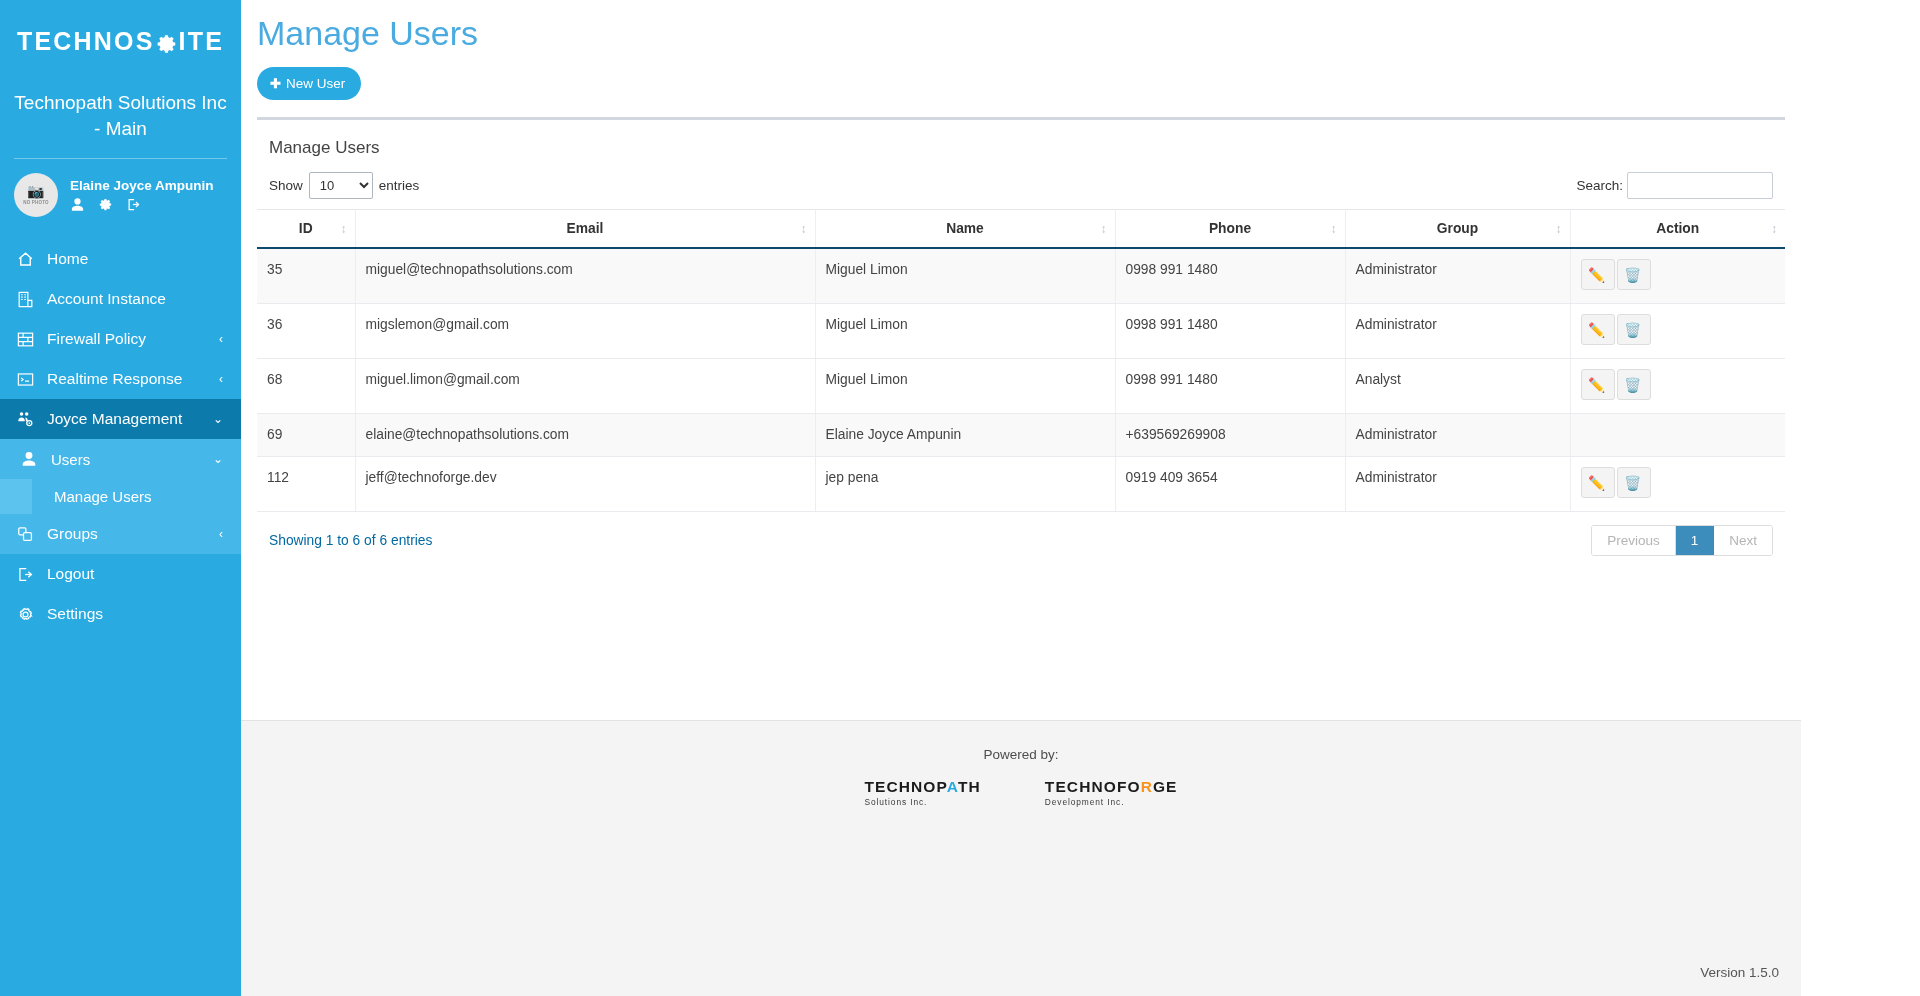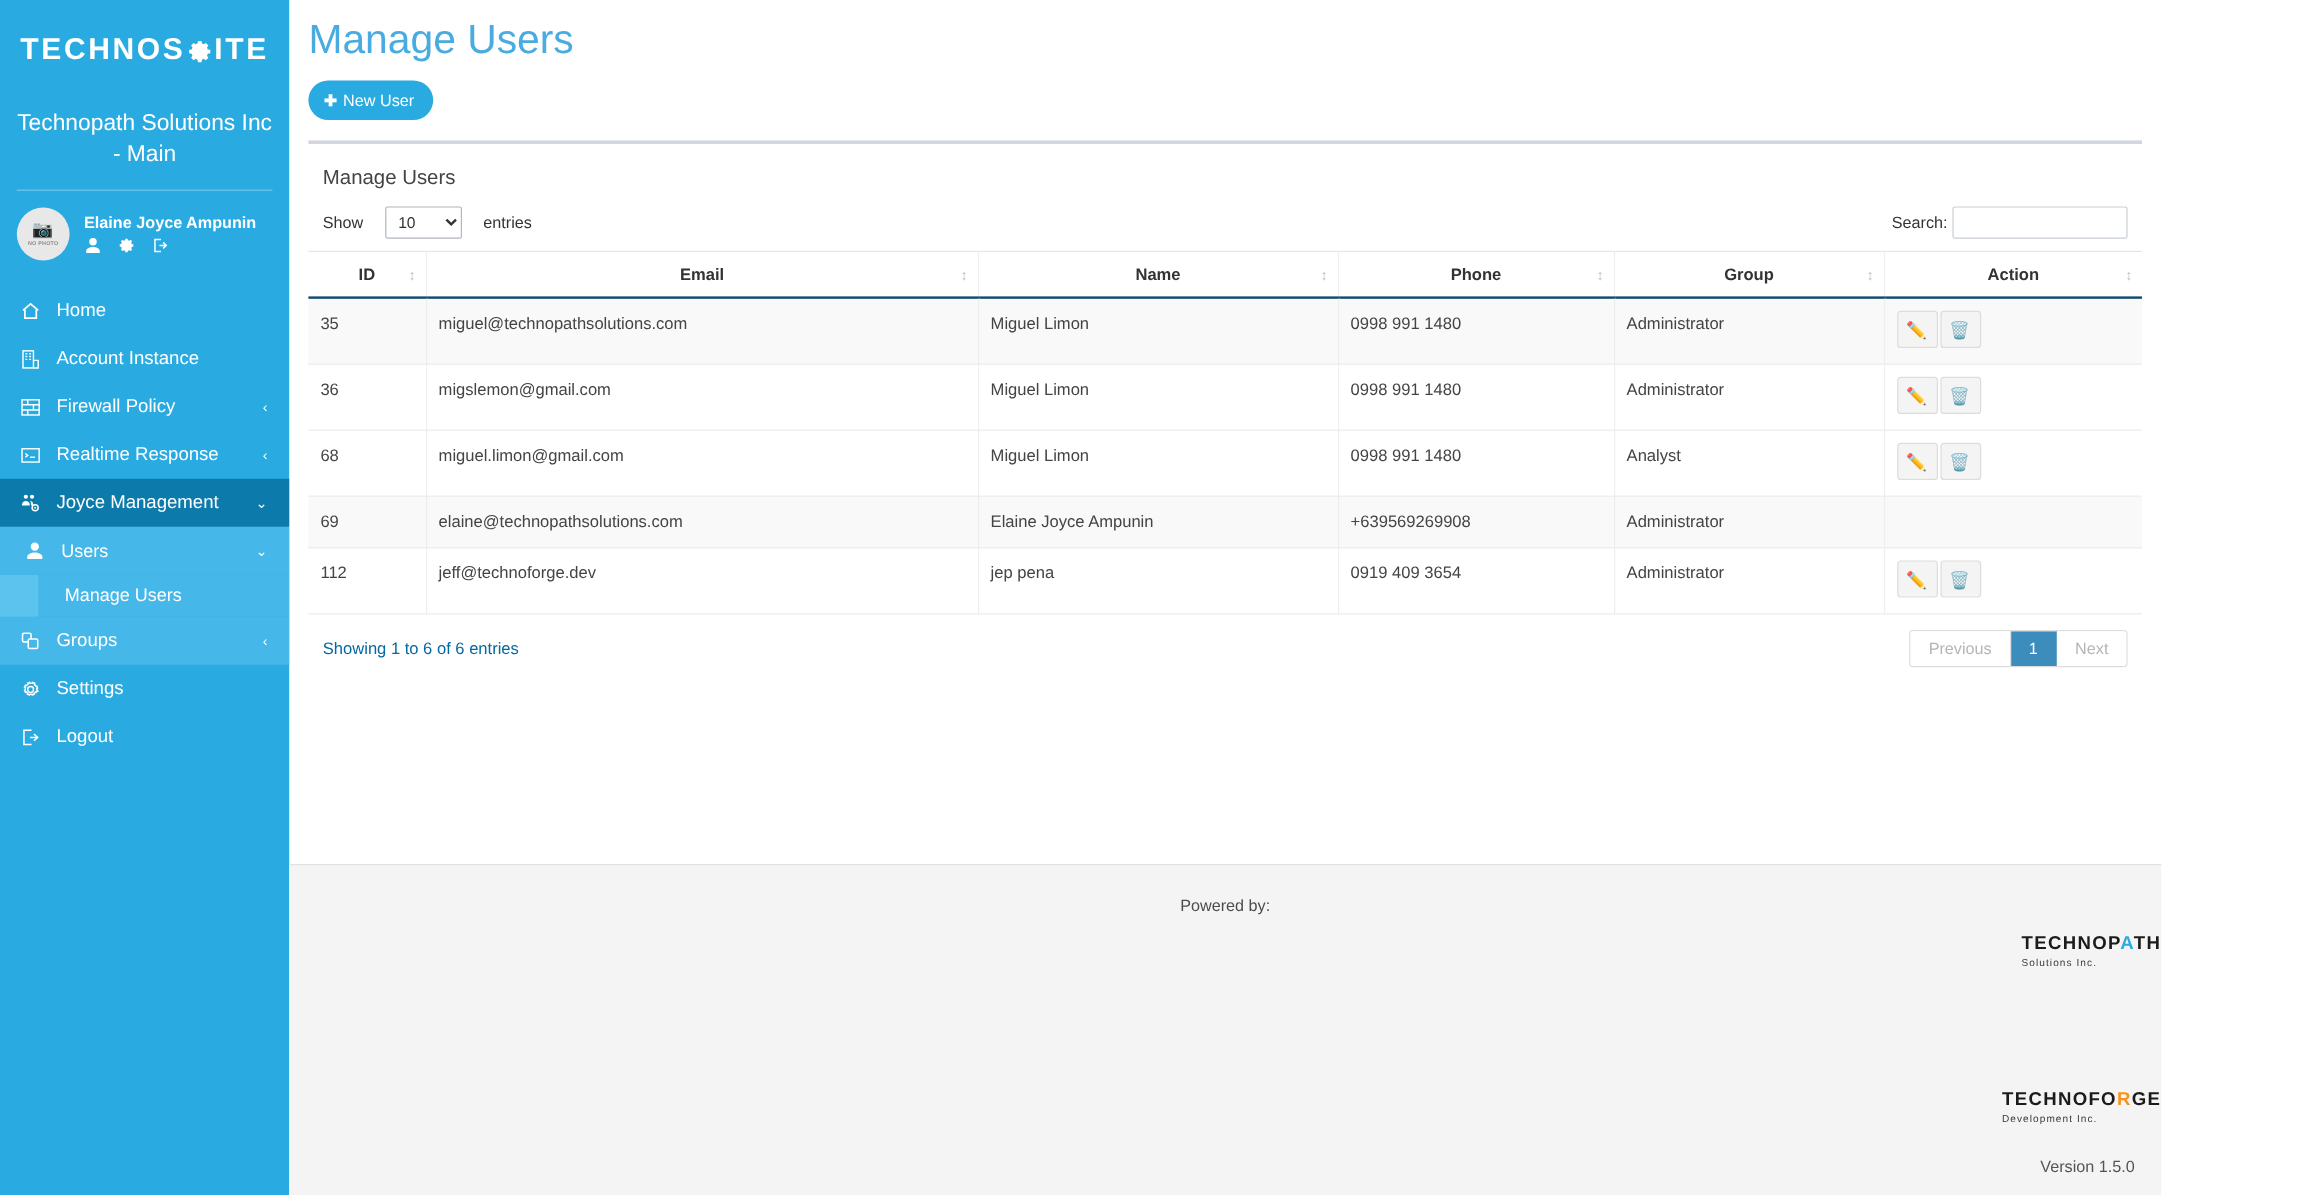--- a/index.html
+++ b/index.html
@@ -116,21 +116,21 @@
     padding: 10px 0 0 0;
   }
   .panel-head {
     font-size: 17px; color: #444;
     padding: 8px 12px 6px 12px;
   }
   .table-tools {
     display: flex; justify-content: space-between; align-items: center;
     padding: 8px 12px 10px 12px;
   }
-  .show-entries { font-size: 13.5px; color: #333; display: flex; align-items: center; gap: 18px; }
+  .show-entries { font-size: 13.5px; color: #333; display: flex; align-items: center; gap: 6px; }
   .show-entries select {
     font-size: 13px; padding: 4px 6px; height: 27px;
     border: 1px solid #aeb6bf; border-radius: 2px; background: #fff;
     font-family: "Liberation Sans", sans-serif; color: #333;
     width: 64px;
   }
   .search-wrap { font-size: 13.5px; color: #333; display: flex; align-items: center; gap: 4px; }
   .search-wrap input {
     width: 146px; height: 27px; border: 1px solid #c8ced6; border-radius: 2px;
     padding: 3px 6px; font-size: 13px; font-family: "Liberation Sans", sans-serif;
@@ -195,22 +195,22 @@
   .footer {
     height: 276px; background: #f4f4f4;
     border-top: 1px solid #e2e2e2;
     position: relative;
     padding-top: 26px;
   }
   .powered {
     text-align: center; font-size: 13.5px; color: #4d4d4d;
   }
   .logos {
-    display: flex; justify-content: flex-end; align-items: flex-end;
-    gap: 101px; margin-top: 16px; flex-direction: column;
+    display: flex; justify-content: center; align-items: flex-end;
+    gap: 64px; margin-top: 16px;
   }
   .logo-b { text-align: left; }
   .logo-b .l1 { font-size: 15.5px; font-weight: bold; letter-spacing: 1.1px; color: #1b1b1b; }
   .logo-b .l2 { font-size: 8.4px; letter-spacing: .9px; color: #3a3a3a; margin-top: 1px; }
   .logo-b .accent-a { color: #29ABE2; }
   .logo-b .accent-r { color: #F7931E; }
   .version {
     position: absolute; right: 22px; bottom: 16px;
     font-size: 13.5px; color: #555;
   }
@@ -347,37 +347,37 @@
               <rect x="3.5" y="3.5" width="9" height="9" rx="1.5"></rect>
               <rect x="9.5" y="9.5" width="10" height="10" rx="1.5" fill="#45B7E8"></rect>
             </svg>
         </span>
         <span>Groups</span>
         <span class="caret">‹</span>
       </div>
 
       <div class="nav-item">
         <span class="nv-ic">
-          <svg viewBox="0 0 24 24" width="19" height="19" fill="none" stroke="#fff" stroke-width="1.5">
-              <circle cx="12" cy="12" r="3.1"></circle>
-              <path d="M19.4 13.5l-.9-.3a6.6 6.6 0 0 0 0-2.4l.9-.3-.9-2.2-.85.45a6.6 6.6 0 0 0-1.7-1.7L16.4 5.5l-2.2-.9-.3.9a6.6 6.6 0 0 0-2.4 0l-.3-.9-2.2.9.45.85a6.6 6.6 0 0 0-1.7 1.7L6.5 7.6l-.9 2.2.9.3a6.6 6.6 0 0 0 0 2.4l-.9.3.9 2.2.85-.45c.47.7 1.05 1.28 1.7 1.7l-.45.85 2.2.9.3-.9c.8.12 1.6.12 2.4 0l.3.9 2.2-.9-.45-.85c.65-.42 1.23-1 1.7-1.7l.85.45.9-2.2z"></path>
-            </svg>
-        </span>
-        <span>Settings</span>
-      </div>
-
-      <div class="nav-item">
-        <span class="nv-ic">
           <svg viewBox="0 0 24 24" width="19" height="19" fill="none" stroke="#fff" stroke-width="1.6">
               <path d="M13 4.5H5v15h8"></path>
               <path d="M15.5 8.5l4 3.5-4 3.5"></path>
               <path d="M19.5 12h-8"></path>
             </svg>
         </span>
         <span>Logout</span>
+      </div>
+
+      <div class="nav-item">
+        <span class="nv-ic">
+          <svg viewBox="0 0 24 24" width="19" height="19" fill="none" stroke="#fff" stroke-width="1.5">
+              <circle cx="12" cy="12" r="3.1"></circle>
+              <path d="M19.4 13.5l-.9-.3a6.6 6.6 0 0 0 0-2.4l.9-.3-.9-2.2-.85.45a6.6 6.6 0 0 0-1.7-1.7L16.4 5.5l-2.2-.9-.3.9a6.6 6.6 0 0 0-2.4 0l-.3-.9-2.2.9.45.85a6.6 6.6 0 0 0-1.7 1.7L6.5 7.6l-.9 2.2.9.3a6.6 6.6 0 0 0 0 2.4l-.9.3.9 2.2.85-.45c.47.7 1.05 1.28 1.7 1.7l-.45.85 2.2.9.3-.9c.8.12 1.6.12 2.4 0l.3.9 2.2-.9-.45-.85c.65-.42 1.23-1 1.7-1.7l.85.45.9-2.2z"></path>
+            </svg>
+        </span>
+        <span>Settings</span>
       </div>
 
     </nav>
   </aside>
 
   <div class="main">
     <div class="content">
 
       <h1 class="page-title">Manage Users</h1>
 

